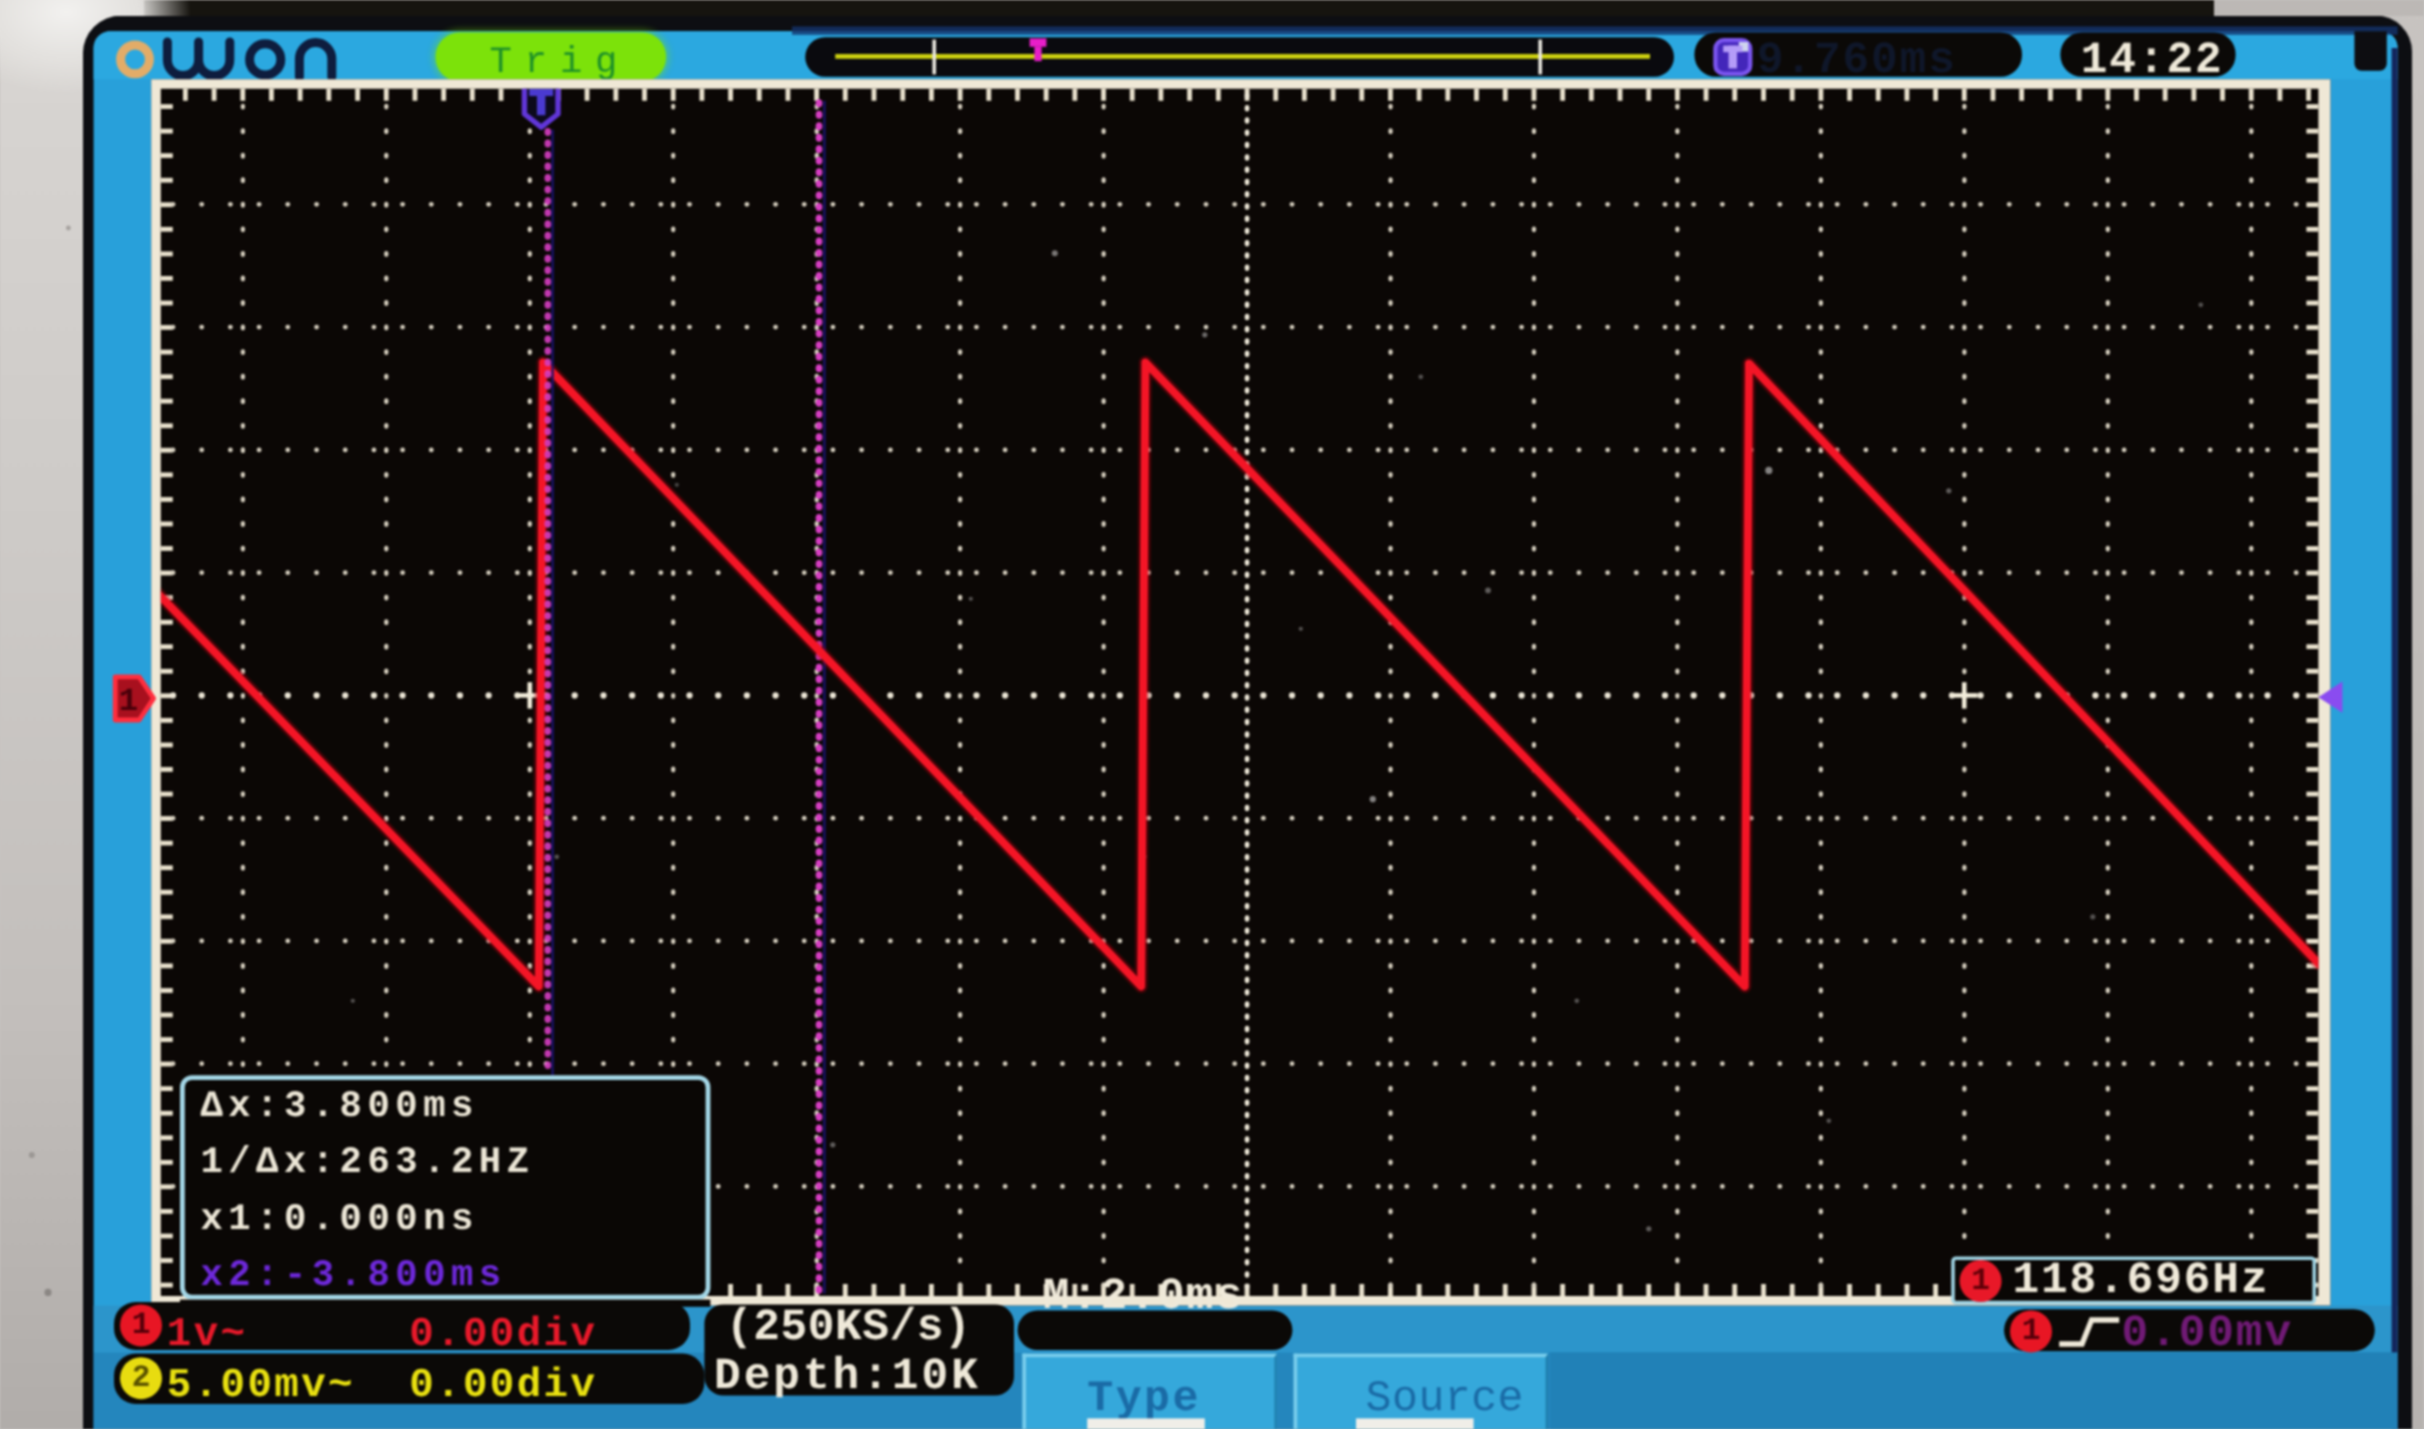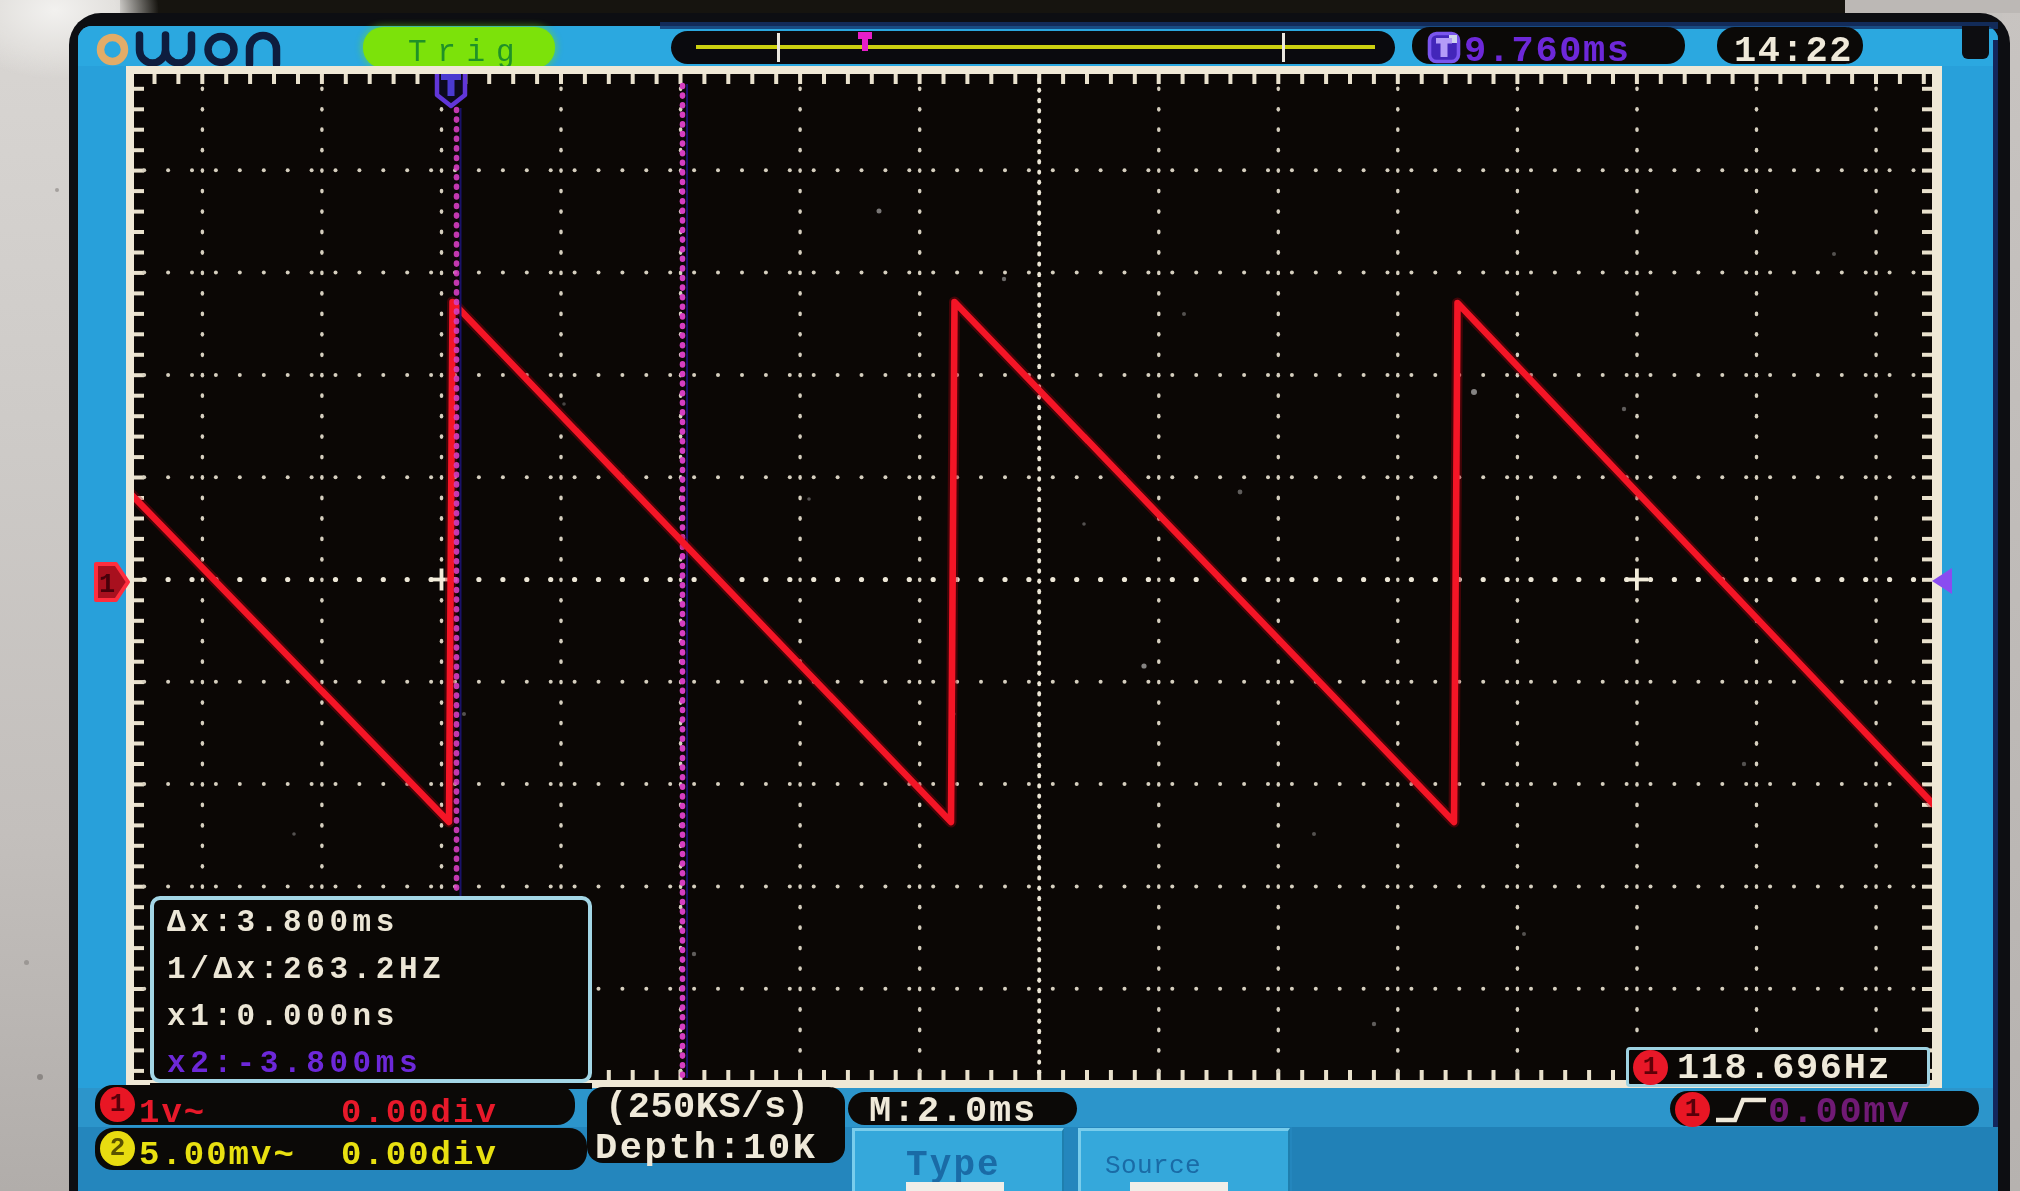--- a/index.html
+++ b/index.html
@@ -47,21 +47,21 @@
 <div class="abs" style="left:858px;top:32px;width:14px;height:7px;background:#e81ec8"></div>
 <div class="abs" style="left:862px;top:39px;width:6px;height:12px;background:#e81ec8"></div>
 
 <div class="pill" style="left:1412px;top:27px;width:273px;height:37px"></div>
 <svg class="abs" style="left:1427px;top:31px" width="34" height="33" viewBox="0 0 34 33">
 <rect x="2.5" y="2.5" width="29" height="28" rx="7" fill="#4326ba" stroke="#7a55ee" stroke-width="3.6"></rect>
 <rect x="22" y="4" width="8" height="8" fill="#cfd4ee"></rect>
 <rect x="9" y="7" width="16" height="5.5" fill="#b49cf8"></rect>
 <rect x="13.5" y="7" width="7" height="19" fill="#b49cf8"></rect>
 </svg>
-<div class="txt" style="left:1464px;top:33px;color:#6d28d9">9.760ms</div>
+<div class="txt" style="left:1464px;top:33px;color:#0f172a">9.760ms</div>
 
 <div class="pill" style="left:1717px;top:27px;width:146px;height:37px"></div>
 <div class="txt" style="left:1734px;top:33px;color:#efe9d9">14:22</div>
 
 <div class="abs" style="left:1962px;top:26px;width:27px;height:33px;background:#0d0d11;border-radius:0 0 6px 6px"></div>
 
 <div class="abs" style="left:126px;top:66px;width:1816px;height:1022px;background:#0b0705;border:8px solid #efe8d6;border-right-width:10px"></div>
 <svg class="abs" style="left:134px;top:74px" width="1798" height="1006" viewBox="0 0 1798 1006">
       <rect x="18.5" y="0" width="4" height="10" fill="#e9e1cd"></rect>
       <rect x="18.5" y="996" width="4" height="10" fill="#e9e1cd"></rect>
@@ -2020,27 +2020,27 @@
 <div class="pill" style="left:95px;top:1128px;width:492px;height:42px"></div>
 <div class="circ" style="left:100px;top:1131px;background:#e8dc10;color:#5a5200">2</div>
 <div class="txt" style="left:139px;top:1138px;color:#e8e010;font-size:34px;line-height:34px;letter-spacing:2px">5.00mv~</div>
 <div class="txt" style="left:341px;top:1138px;color:#e8e010;font-size:34px;line-height:34px;letter-spacing:2px">0.00div</div>
 
 <div class="pill" style="left:587px;top:1087px;width:258px;height:76px;border-radius:16px"></div>
 <div class="txt" style="left:605px;top:1089px;color:#efe9d9;letter-spacing:0.5px">(250KS/s)</div>
 <div class="txt" style="left:595px;top:1130px;color:#efe9d9;letter-spacing:2.5px">Depth:10K</div>
 
 <div class="pill" style="left:848px;top:1092px;width:229px;height:33px;border-radius:17px"></div>
-<div class="txt" style="left:869px;top:1093px;color:#efe9d9;letter-spacing:1.8px">M:2.0ms</div>
+<div class="txt" style="left:869px;top:1063px;color:#efe9d9;letter-spacing:1.8px">M:2.0ms</div>
 
 <div class="pill" style="left:1670px;top:1091px;width:309px;height:35px;border-radius:18px"></div>
 <div class="circ" style="left:1675px;top:1092px;background:#e81624;color:#58000a">1</div>
 <svg class="abs" style="left:1714px;top:1094px" width="54" height="30" viewBox="0 0 54 30">
 <path d="M2,26 L21,26 L29,6 L52,6" fill="none" stroke="#efe9d9" stroke-width="4.5"></path>
 </svg>
 <div class="txt" style="left:1768px;top:1094px;color:#701a75">0.00mv</div>
 
 <div class="abs" style="left:852px;top:1128px;width:212px;height:63px;background:#35a8db;border-top:3px solid #79cdec;border-left:3px solid #79cdec;border-right:2px solid #1f7fae"></div>
 <div class="txt" style="left:906px;top:1148px;color:#1a6ba6;font-size:36px;line-height:36px;letter-spacing:2.1px;font-weight:bold">Type</div>
 <div class="abs" style="left:1078px;top:1128px;width:212px;height:63px;background:#35a8db;border-top:3px solid #79cdec;border-left:3px solid #79cdec;border-right:2px solid #1f7fae"></div>
-<div class="txt" style="left:1105px;top:1148px;color:#1a6ba6;font-size:26px;line-height:36px;letter-spacing:0.4px;font-weight:normal">Source</div>
+<div class="txt" style="left:1138px;top:1148px;color:#1a6ba6;font-size:36px;line-height:36px;letter-spacing:0.4px;font-weight:normal">Source</div>
 <div class="abs" style="left:906px;top:1182px;width:98px;height:9px;background:#f0eee8"></div>
 <div class="abs" style="left:1130px;top:1182px;width:98px;height:9px;background:#f0eee8"></div>
 </div>
 </body></html>

